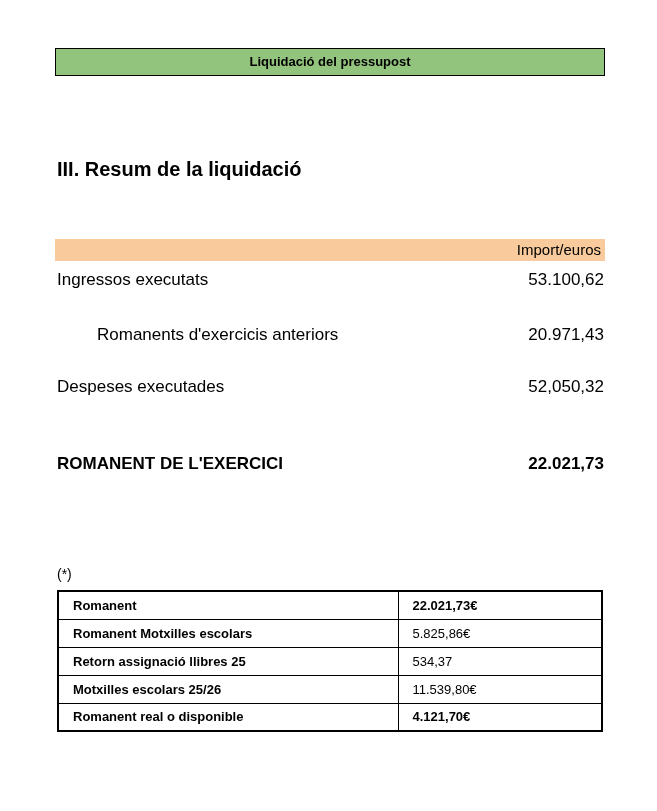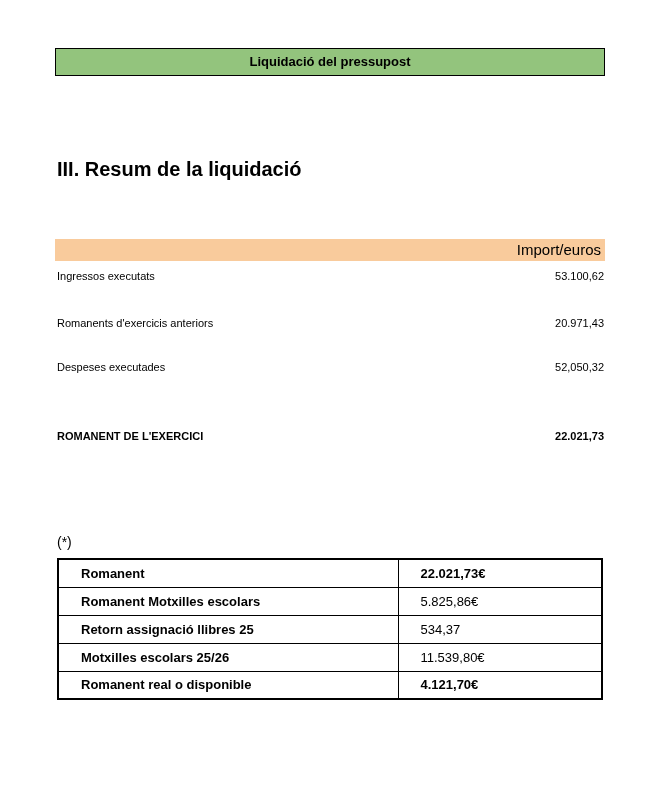--- a/index.html
+++ b/index.html
@@ -58,41 +58,41 @@
     font-size: 15px;
     padding-left: 8px;
   }
   .summary {
     margin-left: 57px;
     width: 547px;
   }
   .summary-row {
     display: flex;
     justify-content: space-between;
-    font-size: 11px;
+    font-size: 17px;
     text-align: right;
   }
   .summary-row.r0 { margin-top: 9px; }
-  .summary-row.r1 { margin-top: 35px; }
+  .summary-row.r1 { margin-top: 35px; margin-left: 40px; }
   .summary-row.r2 { margin-top: 32px; }
   .summary-row.r3 { margin-top: 57px; font-weight: bold; }
   .footnote {
     margin: 92px 0 0 57px;
     font-size: 14px;
   }
   table.detail-table {
     margin: 8px 0 0 57px;
     width: 546px;
     border-collapse: collapse;
     border: 2px solid #000;
   }
   table.detail-table td {
     border: 1px solid #000;
     height: 28px;
-    padding: 0 22px;
+    padding: 0 14px;
     font-size: 13px;
   }
   td.t-label { width: 340px; font-weight: bold; }
   td.t-value { }
   tr.bold td { font-weight: bold; }
 </style>
 </head>
 <body>
 
 <div class="page">

